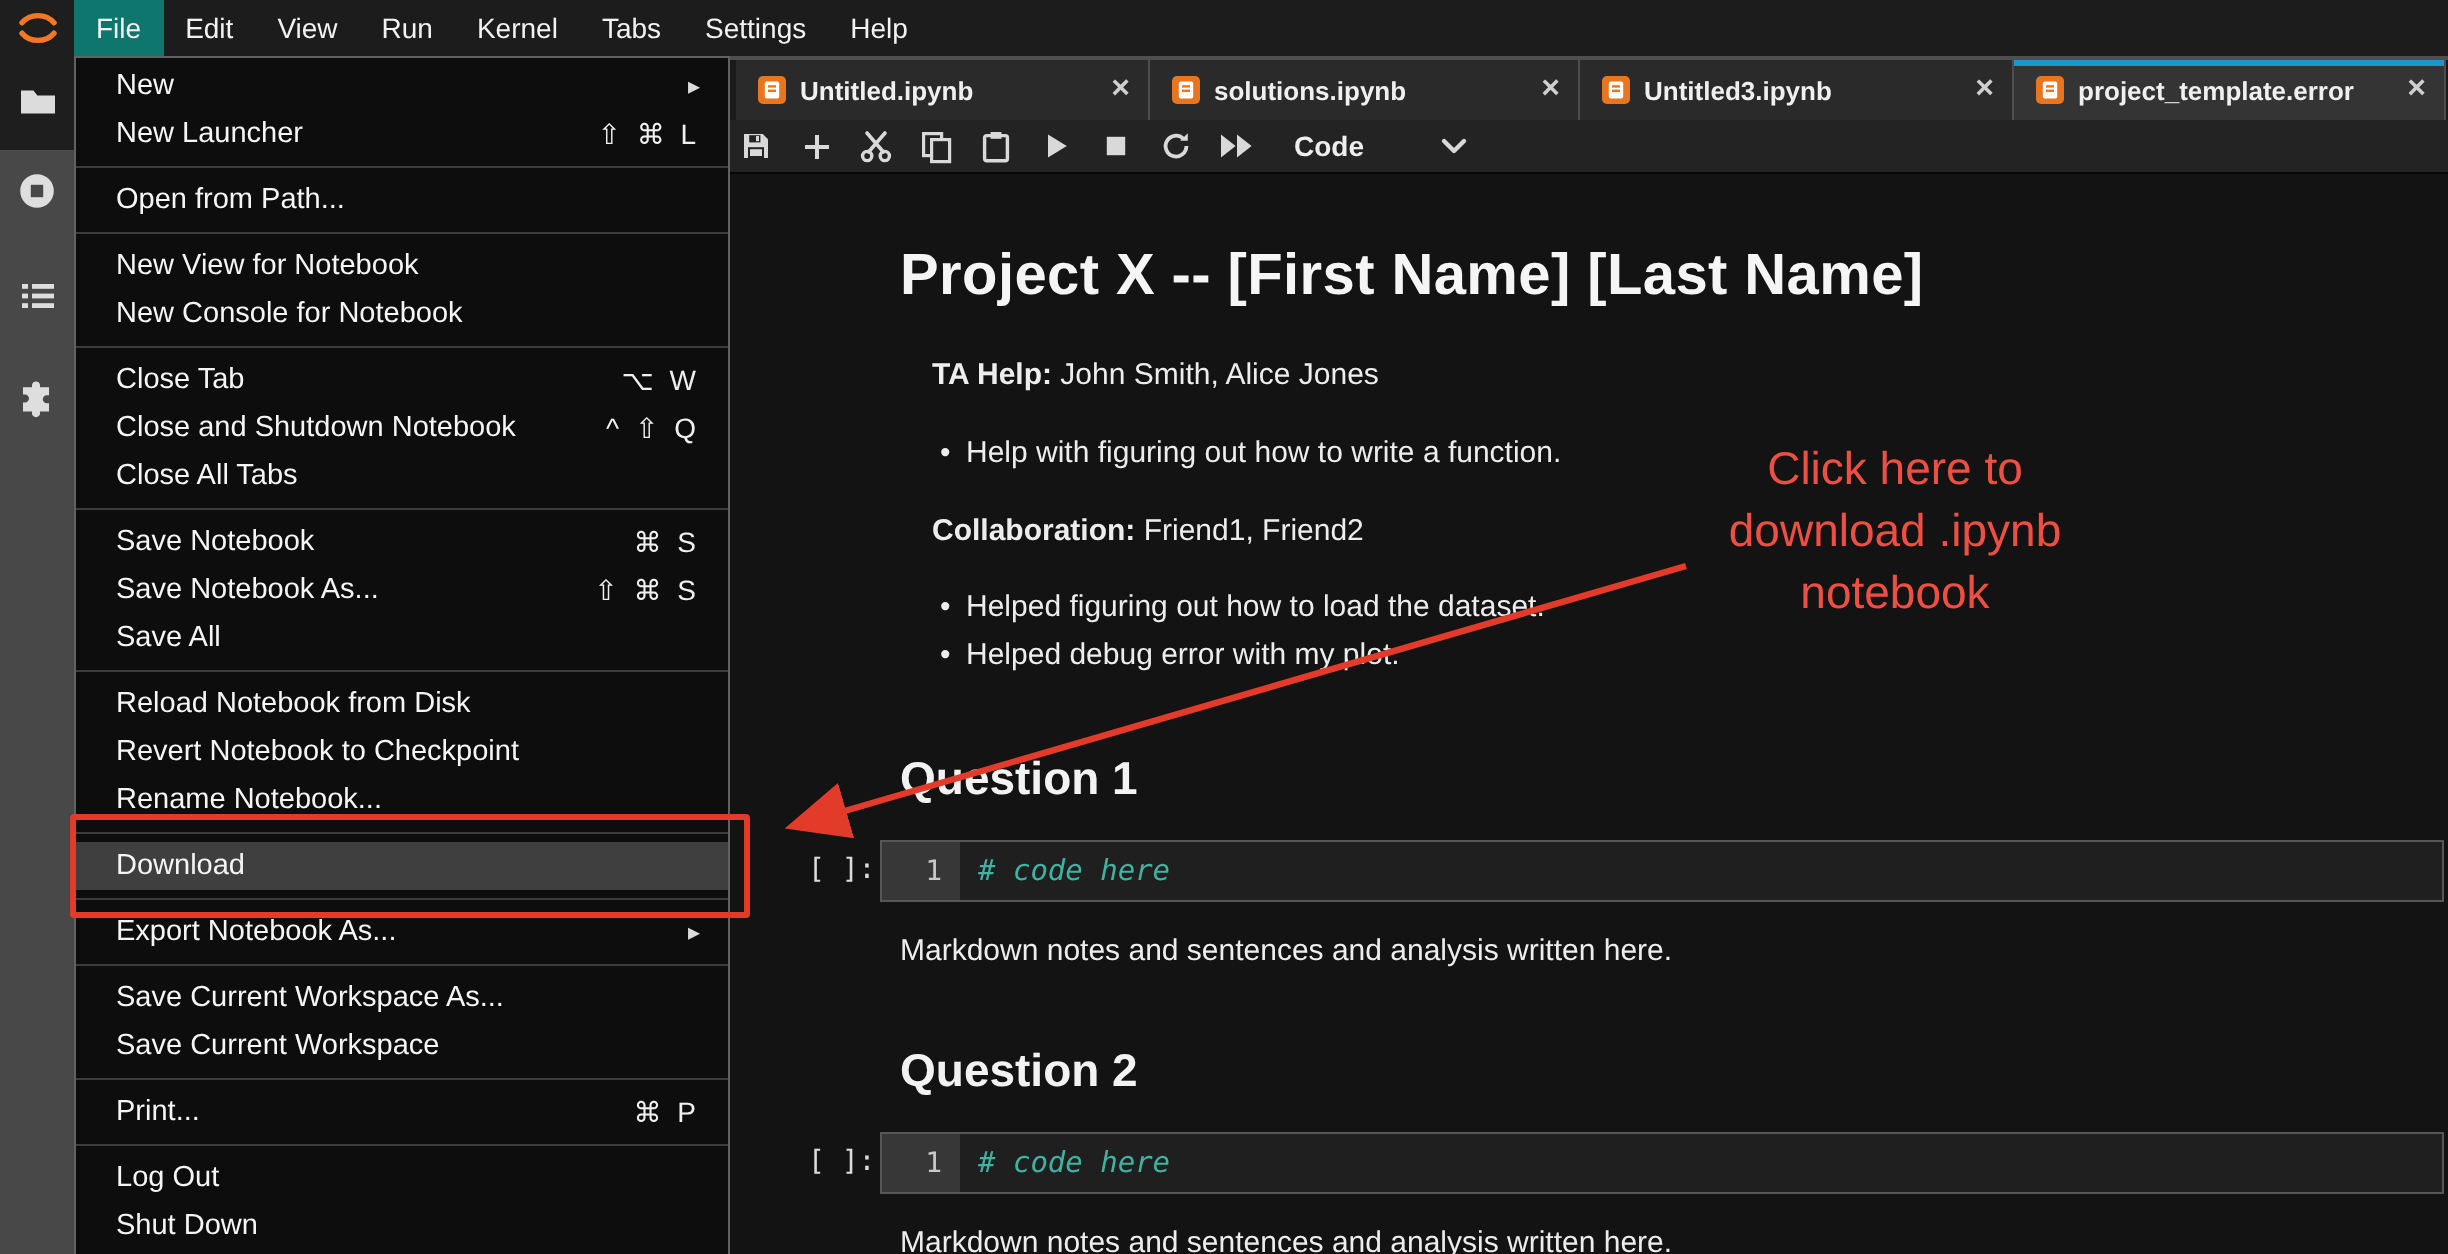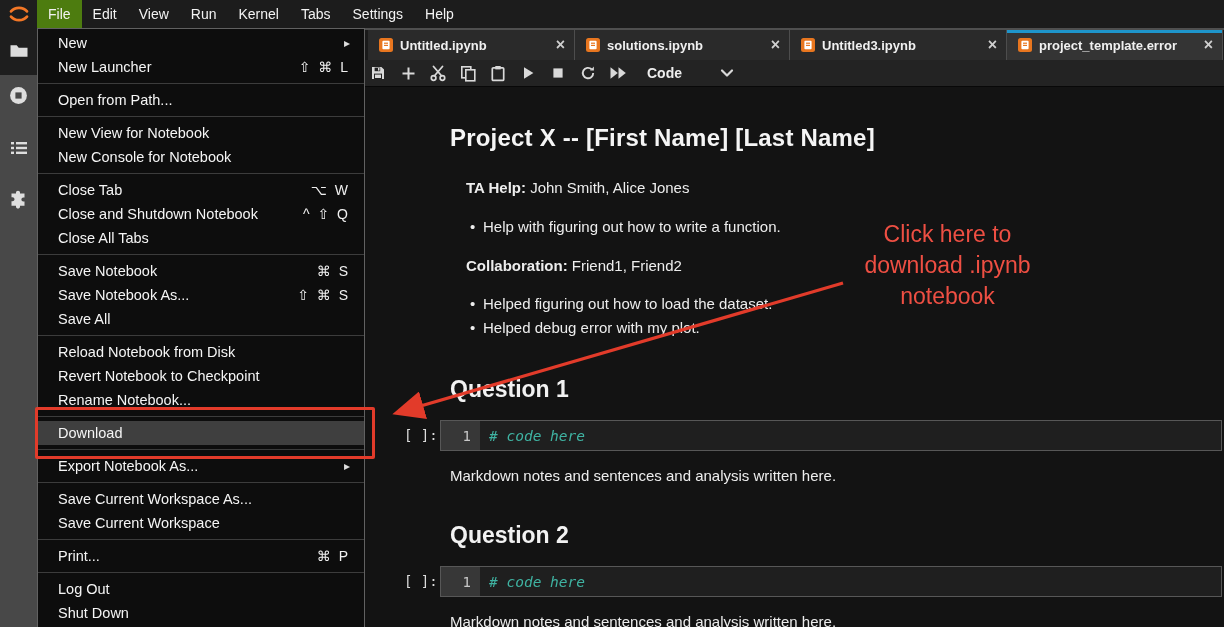--- a/index.html
+++ b/index.html
@@ -6,21 +6,21 @@
   body{width:1224px;height:627px;overflow:hidden;background:#141414;
        font-family:"Liberation Sans",sans-serif;color:#eee;position:relative;}
   .app{position:absolute;inset:0;}
 
   
   .corner{position:absolute;left:0;top:0;width:37px;height:28px;background:#1e1e1e;
           display:flex;align-items:center;justify-content:center;z-index:20;}
   .menubar{position:absolute;left:37px;top:0;right:0;height:28px;background:#1c1c1c;
            display:flex;align-items:stretch;z-index:20;}
   .mb-item{padding:0 11px;font-size:14px;display:flex;align-items:center;color:#f2f2f2;font-weight:500;}
-  .mb-item.active{background:#4d7c0f;}
+  .mb-item.active{background:#0f766e;}
   .topline{position:absolute;left:37px;right:0;top:28px;height:2px;background:#4f4f4f;z-index:5;}
 
   
   .sidebar{position:absolute;left:0;top:28px;width:37px;bottom:0;background:#484848;z-index:10;}
   .sidebar .sb-top{position:absolute;left:0;top:0;width:37px;height:47px;background:#1e1e1e;}
   .sb-btn{position:absolute;left:0;width:37px;height:32px;display:flex;align-items:center;justify-content:center;}
 
   
   .main{position:absolute;left:37px;top:30px;right:0;bottom:0;background:#131313;}
   .tabbar{position:absolute;left:0;right:0;top:0;height:30px;background:#1a1a1a;
@@ -34,21 +34,21 @@
   .tab .close{margin-left:auto;color:#cfcfcf;font-size:16px;line-height:1;padding-left:6px;}
 
   .toolbar{position:absolute;left:0;right:0;top:30px;height:27px;background:#232323;
            display:flex;align-items:center;padding-left:326px;box-sizing:border-box;
            border-bottom:1px solid #080808;}
   .tbtn{width:30px;height:27px;display:flex;align-items:center;justify-content:center;}
   .cell-type{margin-left:14px;font-size:14px;font-weight:600;color:#eee;}
   .chev{margin-left:38px;display:flex;align-items:center;}
 
   .content{position:absolute;left:0;right:0;top:58px;bottom:0;background:#131313;overflow:hidden;}
-  .nb-title{position:absolute;left:413px;top:32px;margin:0;font-size:24px;line-height:36px;
+  .nb-title{position:absolute;left:413px;top:32px;margin:0;font-size:29px;line-height:36px;
             font-weight:700;color:#f5f5f5;letter-spacing:.2px;}
   .meta{position:absolute;left:413px;margin:0;font-size:15px;line-height:20px;color:#ededed;}
   .meta b{font-weight:700;margin-left:16px;}
   ul.blist{position:absolute;left:433px;margin:0;padding:0;list-style:none;}
   ul.blist li{position:relative;padding-left:13px;font-size:15px;line-height:24px;color:#ededed;}
   ul.blist li::before{content:'•';position:absolute;left:0;}
 
   .question{position:absolute;left:0;right:0;height:140px;}
   .q-head{position:absolute;left:413px;top:0;margin:0;font-size:23px;line-height:30px;
           font-weight:700;color:#f2f2f2;}

